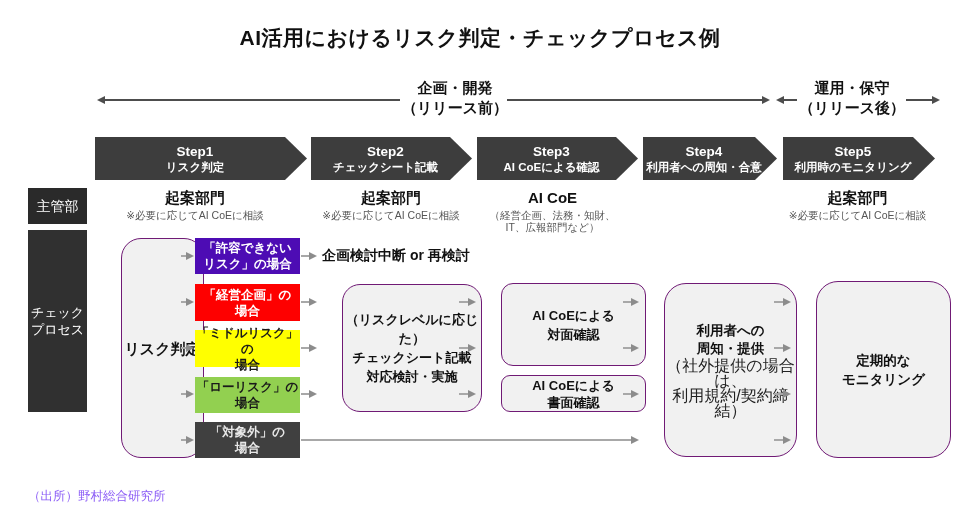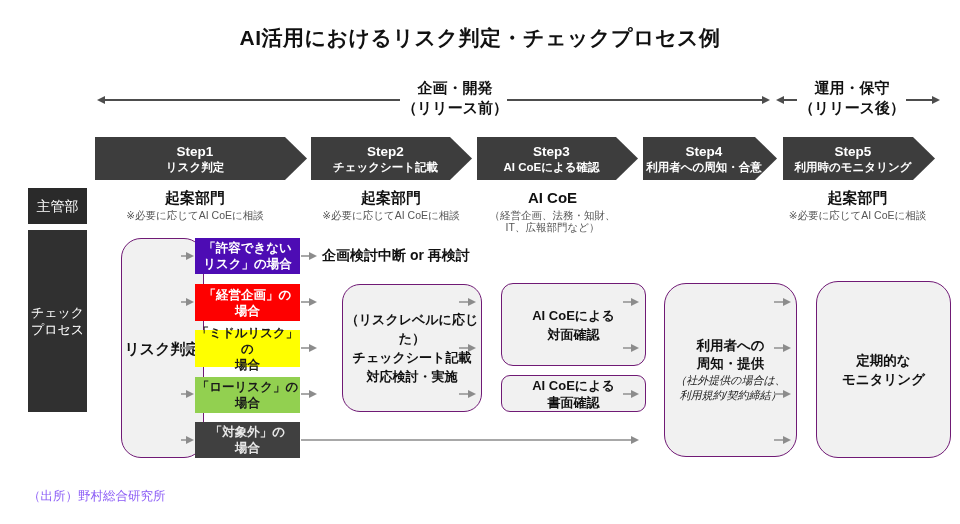--- a/index.html
+++ b/index.html
@@ -30,21 +30,21 @@
   
   .side-box{left:28px;width:59px;background:#303030;color:#fff;display:flex;align-items:center;justify-content:center;
     text-align:center;font-weight:normal;font-size:13px;line-height:17px;}
   
   .soft-box{background:#f1f1f1;border:1px solid #701a75;box-sizing:border-box;display:flex;flex-direction:column;
     align-items:center;justify-content:center;text-align:center;font-weight:bold;font-size:13px;line-height:19px;color:#111;margin-left:24px;}
   .risk-box{left:195px;width:105px;display:flex;align-items:center;justify-content:center;text-align:center;
     font-weight:bold;font-size:12.5px;line-height:16px;}
   #interrupt-text{left:322px;top:247px;font-size:14px;font-weight:bold;color:#111;white-space:nowrap;}
   #source{left:28px;top:488px;font-size:12.5px;color:#8b5cf6;}
-  .note-small{font-weight:normal;font-size:11px;line-height:15px;color:#222;font-style:italic;}
+  .note-small{font-weight:normal;font-size:16px;line-height:15px;color:#222;}
 </style>
 </head>
 <body>
 
 <div id="canvas">
 
   <div class="abs" id="title">AI活用におけるリスク判定・チェックプロセス例</div>
 
   <div class="abs phase-label" style="left:400px;width:110px;">
     <div>企画・開発</div>

